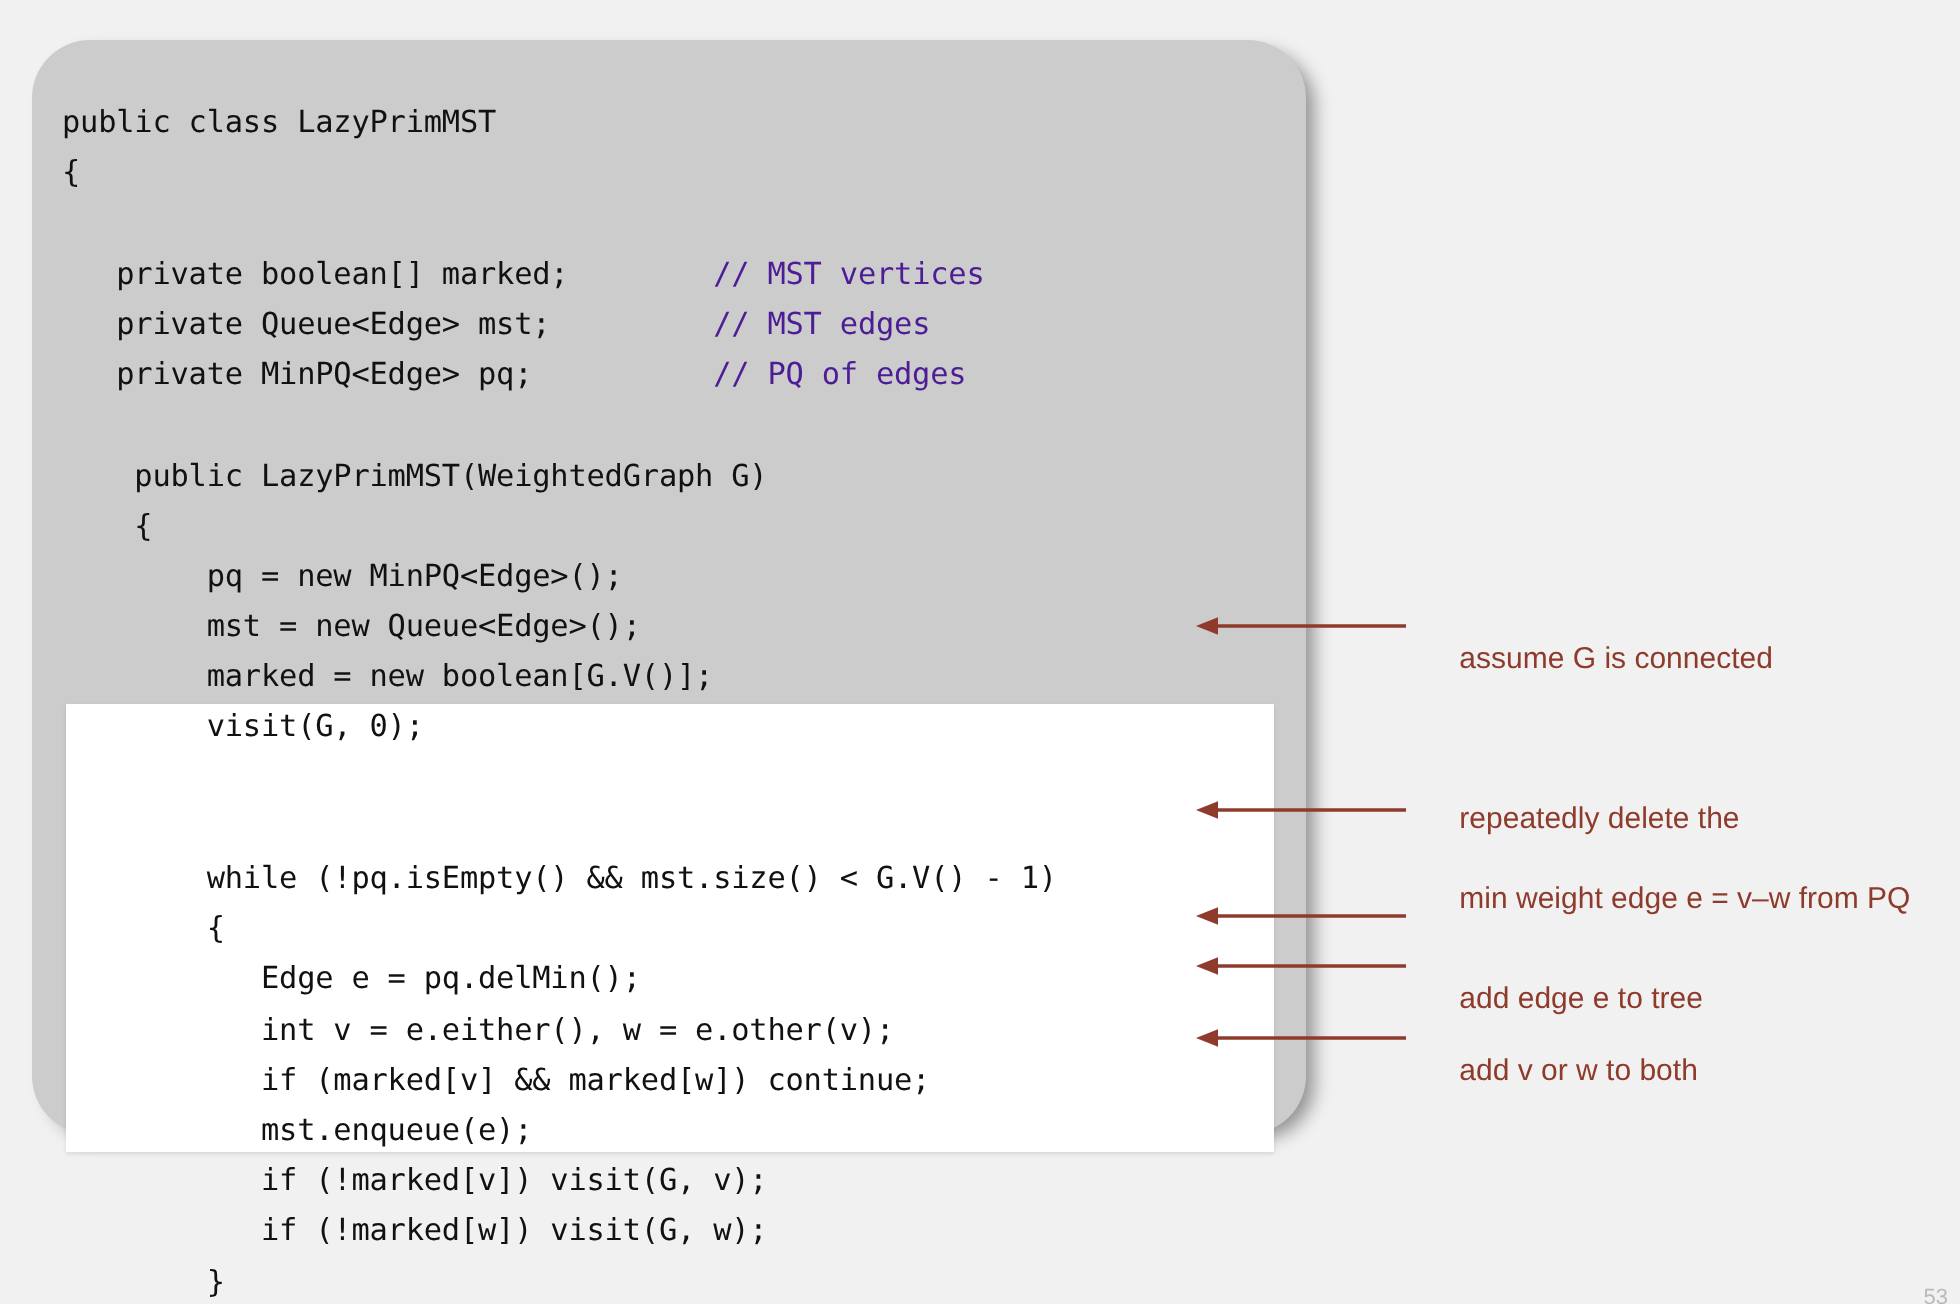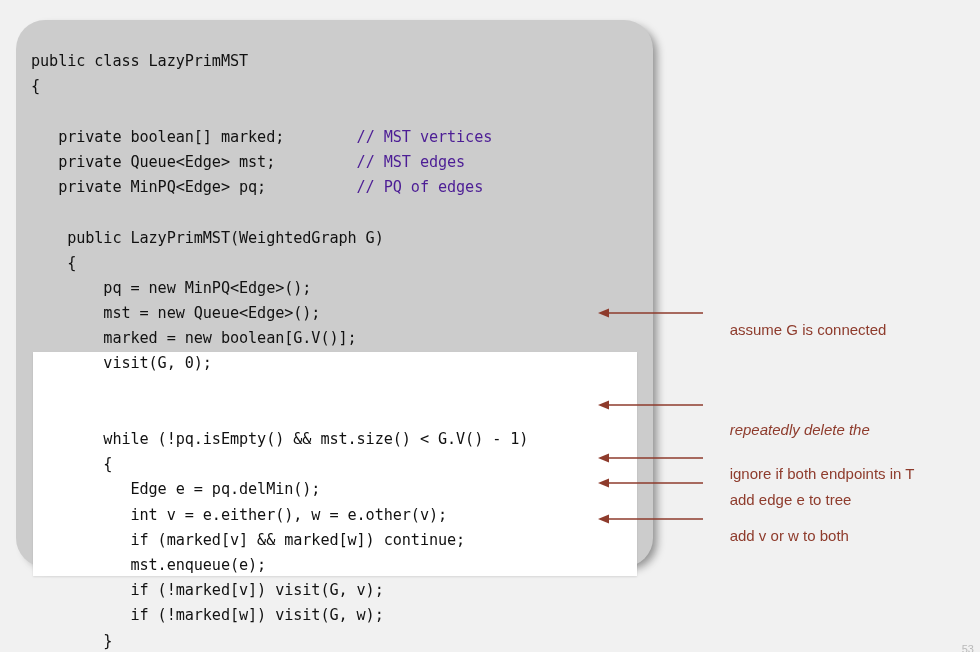--- a/index.html
+++ b/index.html
@@ -110,32 +110,30 @@
   <div class="annotation" style="left:713px; top:300px;">
     <span>assume G is connected</span>
   </div>
 
   <div class="arrow" style="left:598px; top:399px; width:105px;">
     <svg width="105" height="12" viewBox="0 0 105 12">
       <line x1="9" y1="6" x2="105" y2="6" stroke="#8e3b2c" stroke-width="1.7"></line>
       <polygon points="0,6 11,1.6 11,10.4" fill="#8e3b2c"></polygon>
     </svg>
   </div>
-  <div class="annotation" style="left:713px; top:400px;font-style:italic;">
+  <div class="annotation" style="left:713px; top:380px;">
     <span>repeatedly delete the</span><br>
+    <span>min weight edge e = v–w from PQ</span>
   </div>
 
   <div class="arrow" style="left:598px; top:452px; width:105px;">
     <svg width="105" height="12" viewBox="0 0 105 12">
       <line x1="9" y1="6" x2="105" y2="6" stroke="#8e3b2c" stroke-width="1.7"></line>
       <polygon points="0,6 11,1.6 11,10.4" fill="#8e3b2c"></polygon>
     </svg>
-  </div>
-  <div class="annotation" style="left:713px; top:444px;">
-    <span>ignore if both endpoints in T</span>
   </div>
 
   <div class="arrow" style="left:598px; top:477px; width:105px;">
     <svg width="105" height="12" viewBox="0 0 105 12">
       <line x1="9" y1="6" x2="105" y2="6" stroke="#8e3b2c" stroke-width="1.7"></line>
       <polygon points="0,6 11,1.6 11,10.4" fill="#8e3b2c"></polygon>
     </svg>
   </div>
   <div class="annotation" style="left:713px; top:470px;">
     <span>add edge e to tree</span>

